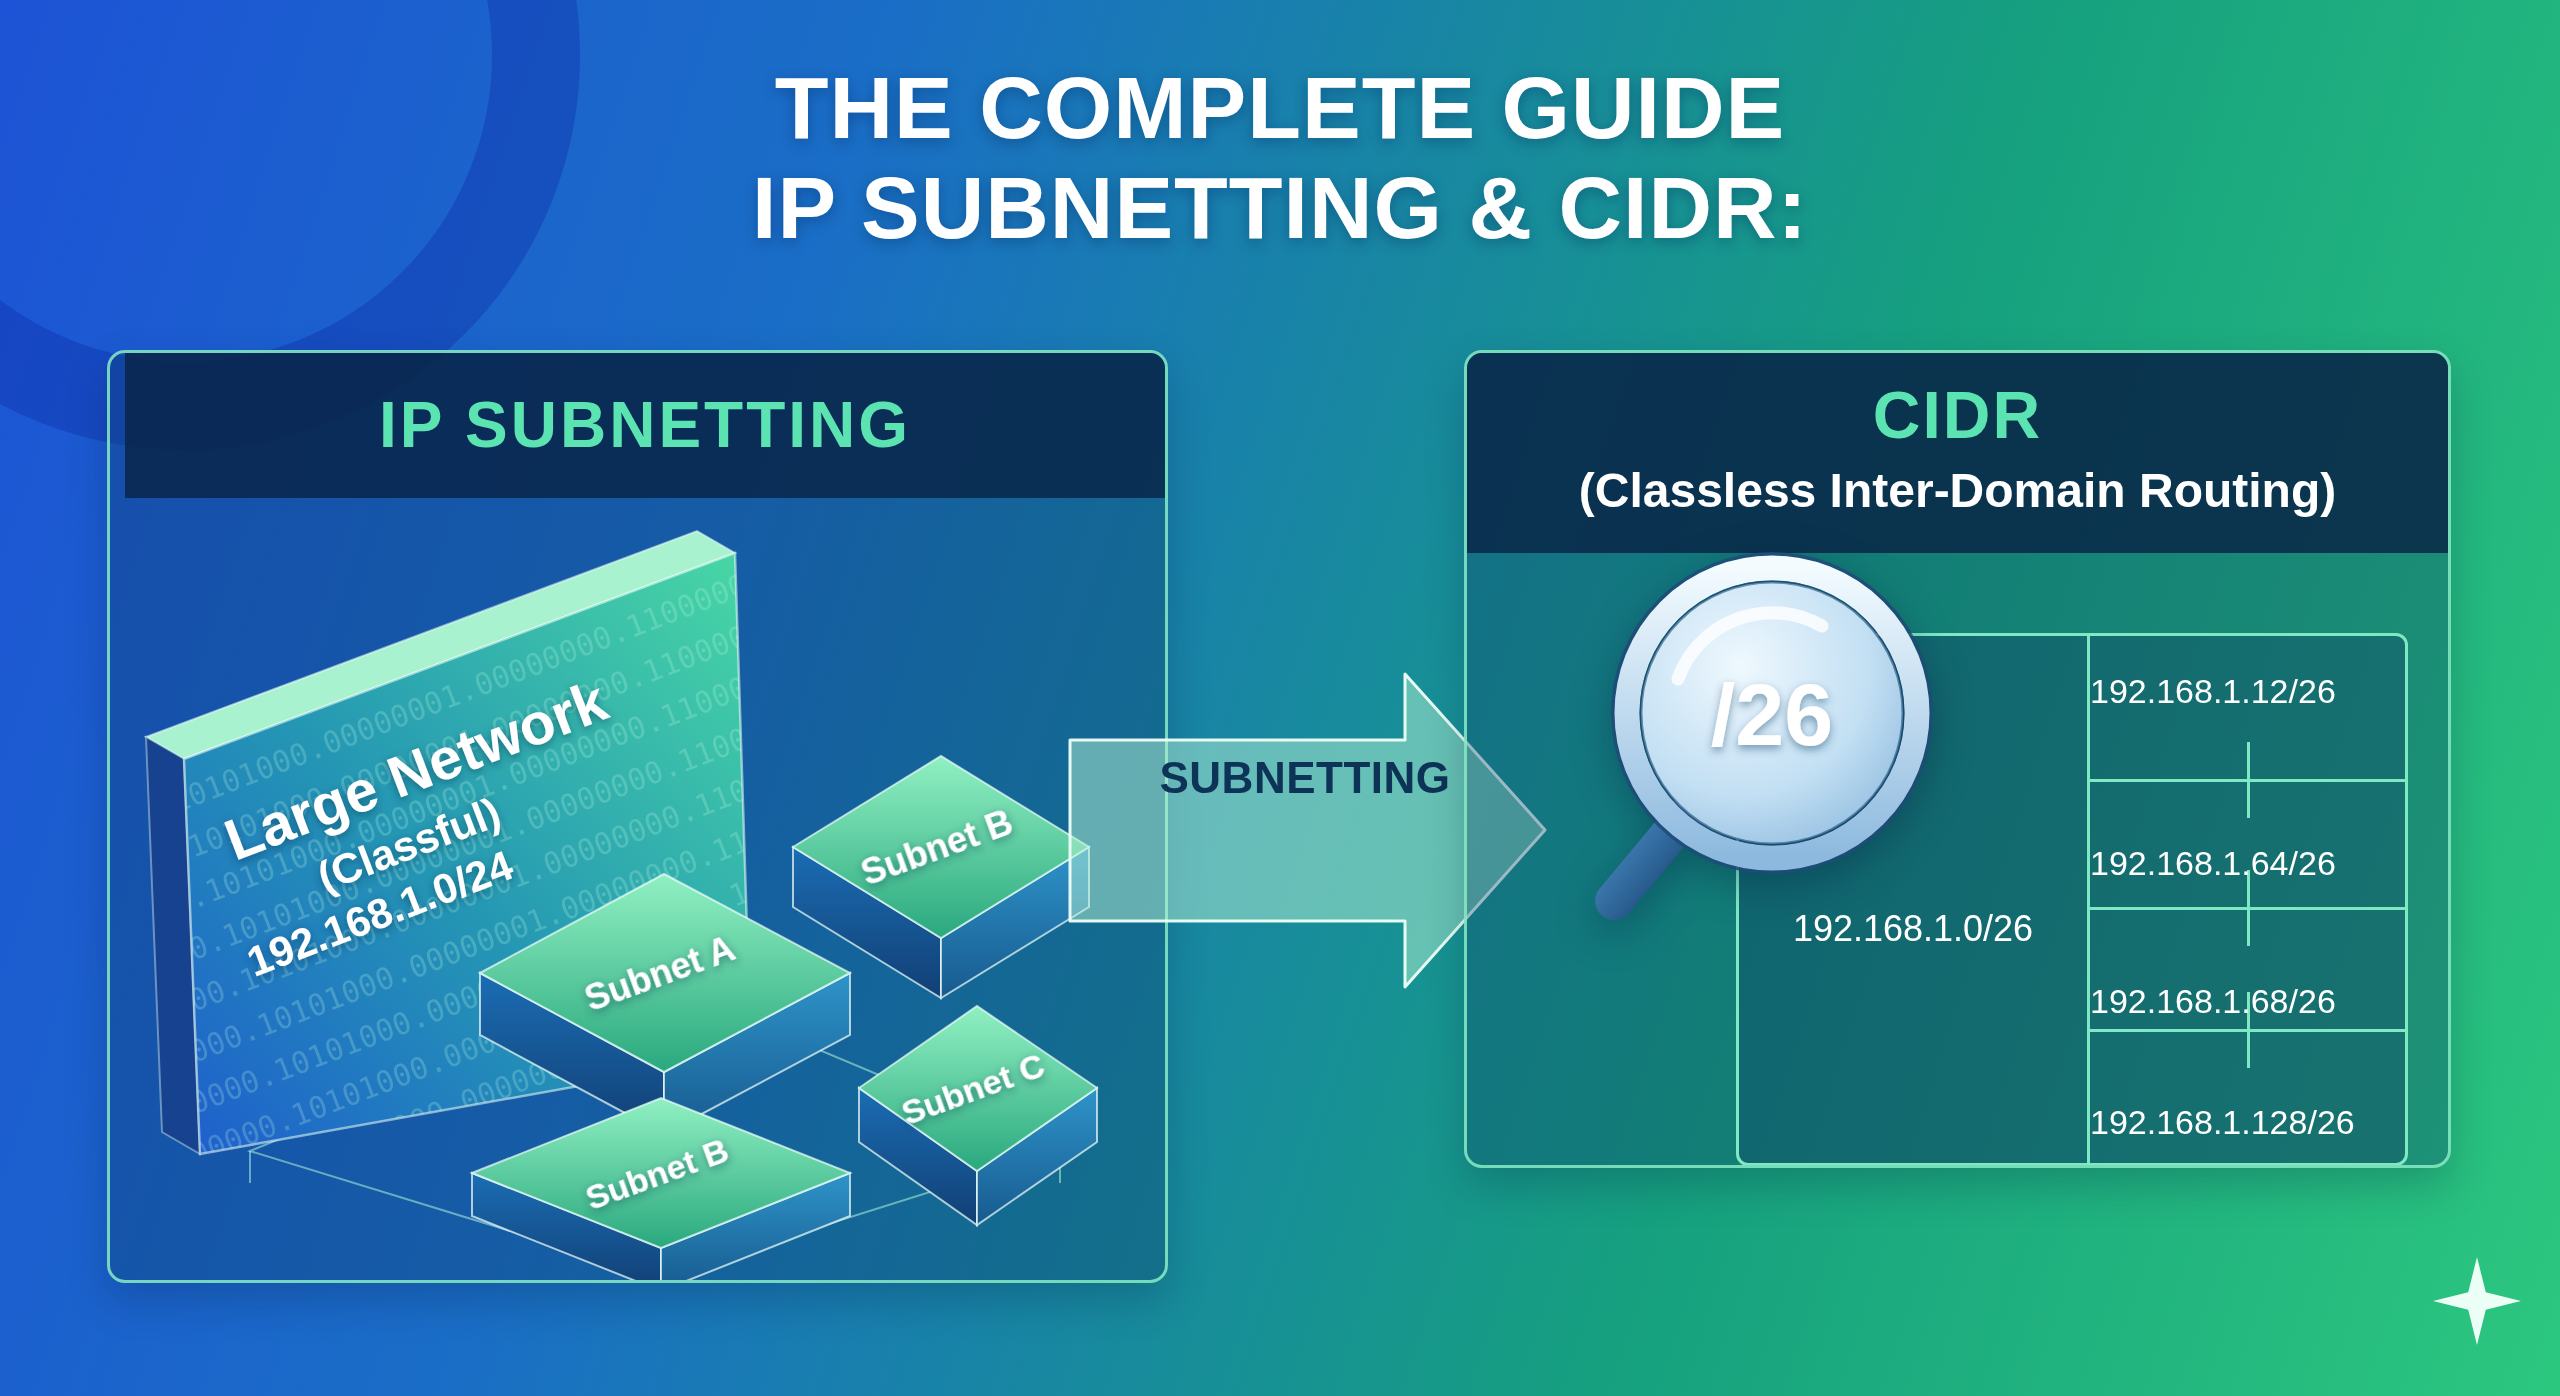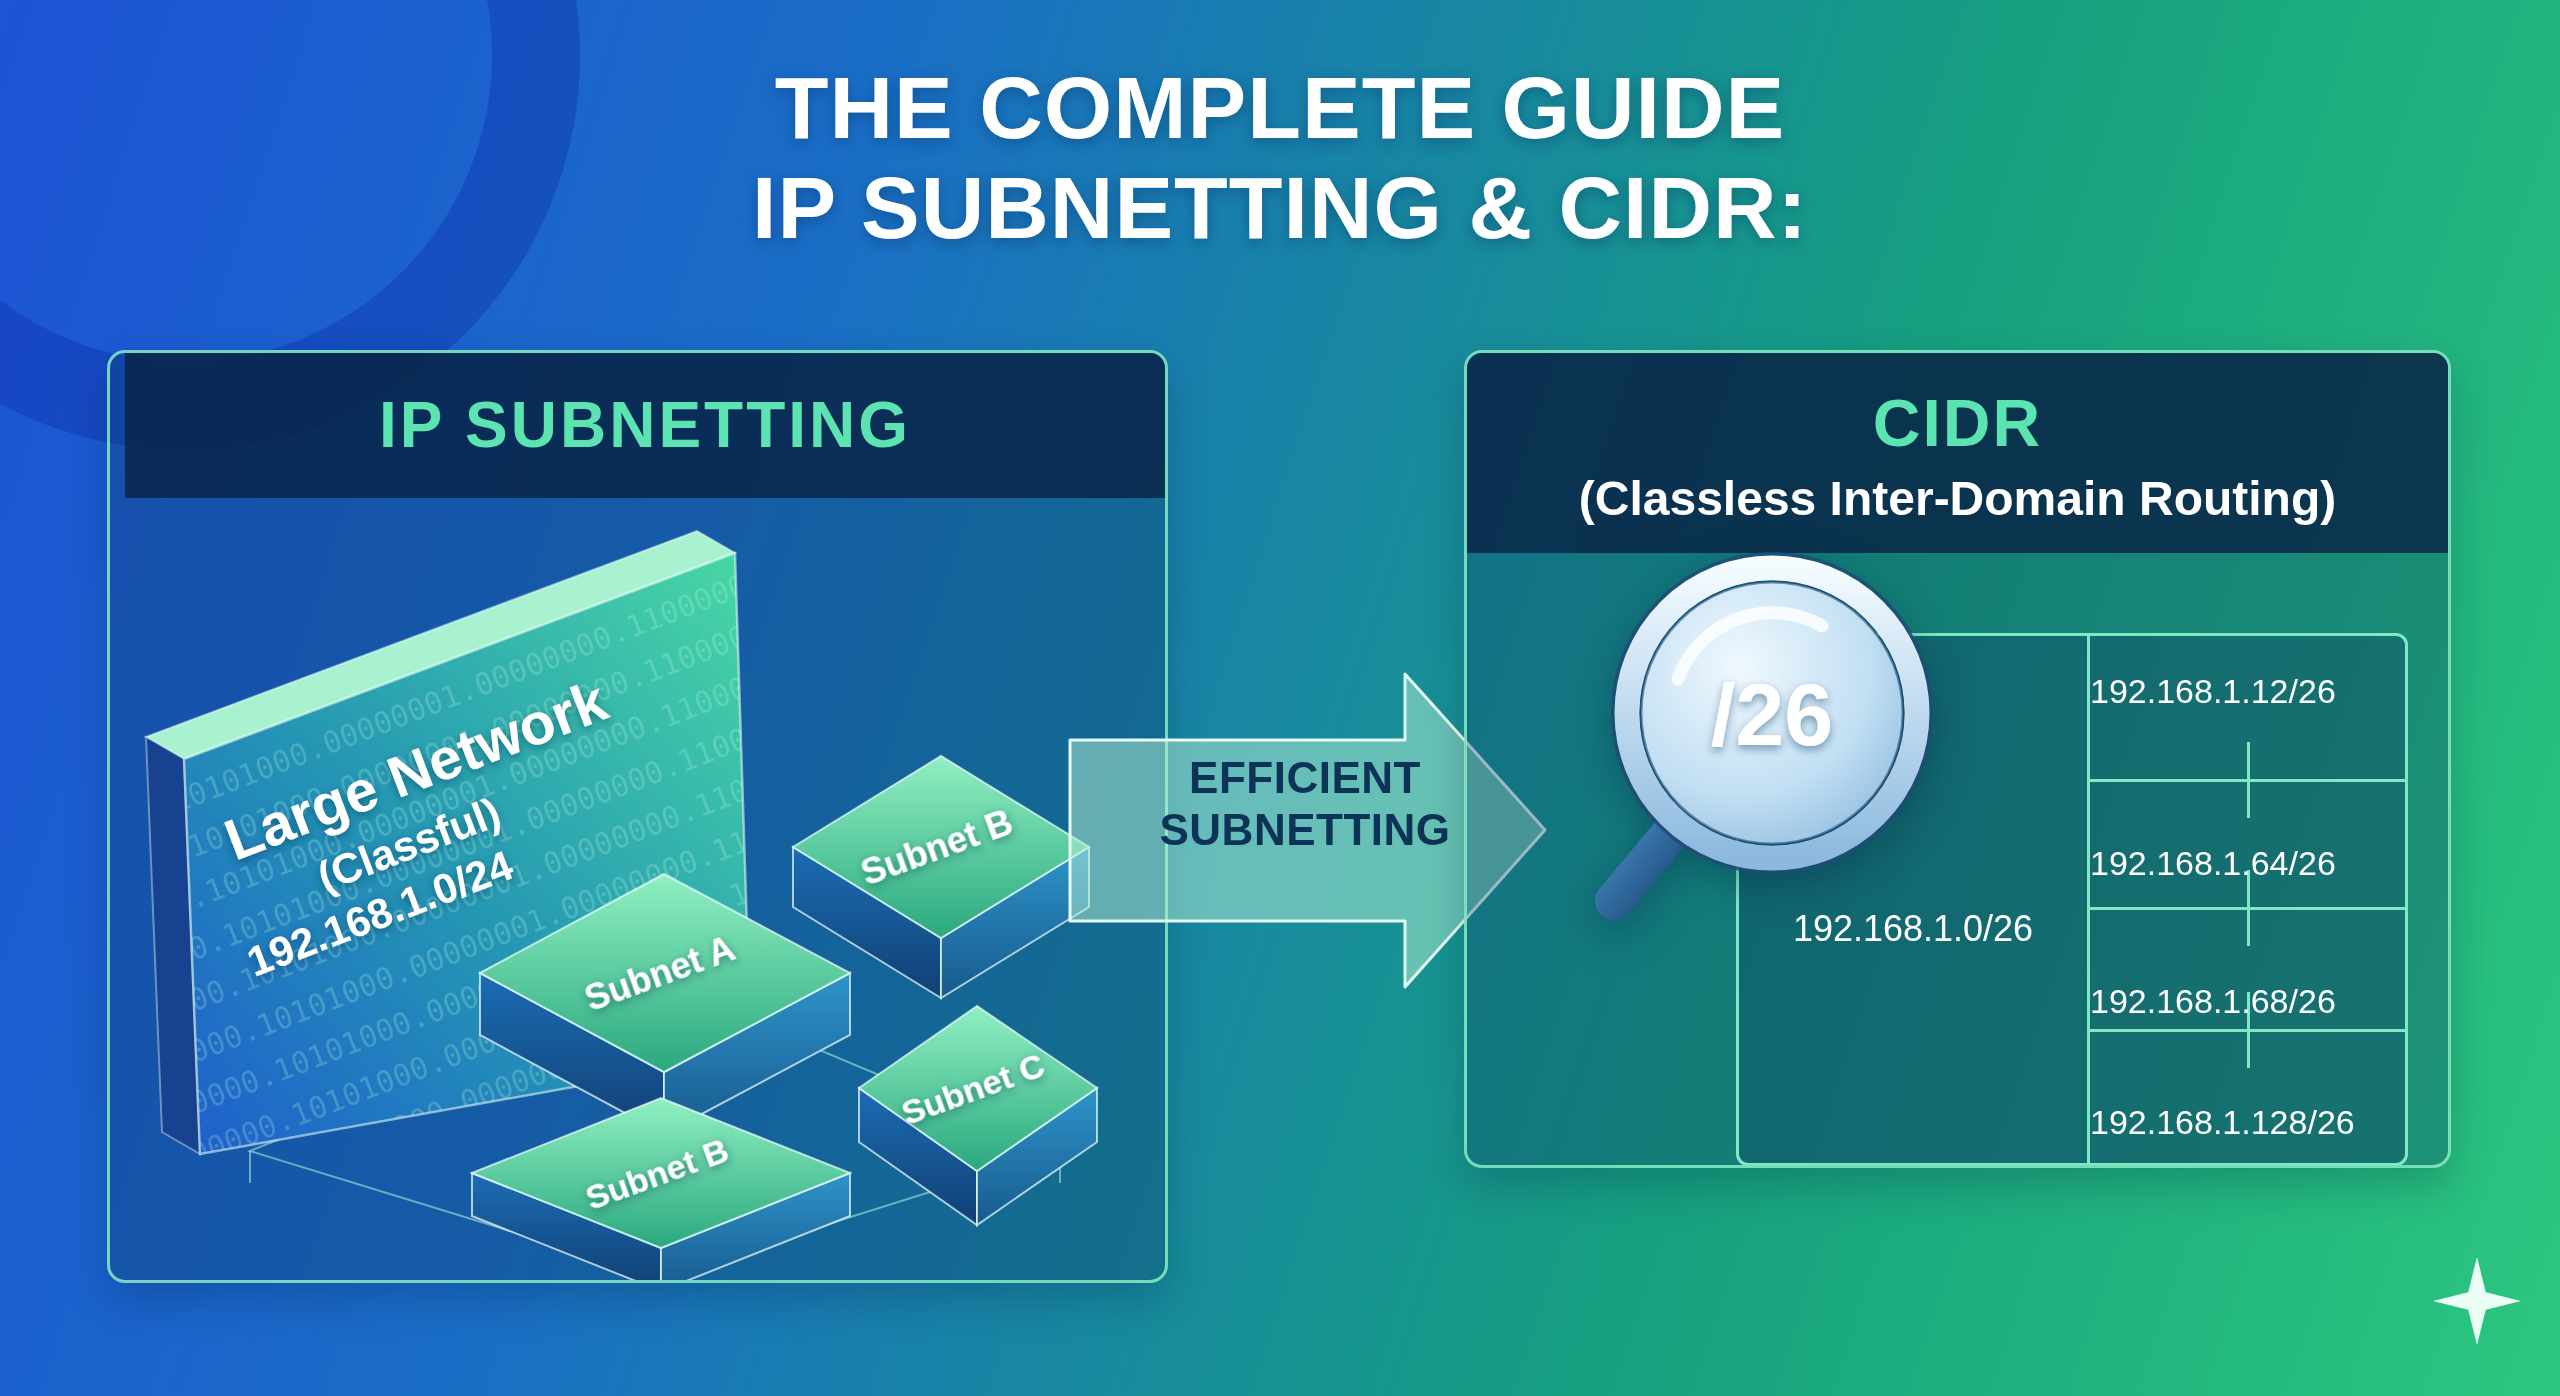--- a/index.html
+++ b/index.html
@@ -27,21 +27,21 @@
     overflow: hidden;
   }
   .left-panel  { left: 107px; top: 350px; width: 1061px; height: 933px; padding-left: 15px; }
   .right-panel { left: 1464px; top: 350px; width: 987px; height: 818px; }
 
   .panel-header { background: rgba(8,35,70,0.82); width: 100%; text-align: center; }
   .left-header {
     height: 145px; line-height: 145px; font-size: 64px; font-weight: bold;
     color: #5ce3b2; letter-spacing: 3px;
   }
-  .right-header { height: 200px; padding-top: 32px; }
+  .right-header { height: 200px; padding-top: 24px; }
   .cidr-title { font-size: 66px; font-weight: bold; color: #5ce3b2; letter-spacing: 2px; }
   .cidr-sub   { font-size: 48px; font-weight: bold; color: #ffffff; margin-top: 10px; }
 
   .iso-art { position: absolute; left: 0; top: 0; width: 1061px; height: 933px; }
 
   .arrow-wrap { position: absolute; left: 1055px; top: 650px; width: 505px; height: 355px; }
   .arrow-svg  { position: absolute; left: 0; top: 0; width: 505px; height: 355px; }
   .arrow-text {
     position: absolute; left: 60px; top: 102px; width: 380px; text-align: center;
     font-size: 44px; font-weight: bold; color: #0d3357; line-height: 1.18;
@@ -185,21 +185,20 @@
         <text transform="translate(551,832) rotate(-20)" font-size="34" font-weight="bold" fill="#ffffff" text-anchor="middle" stroke="none" filter="url(#softSh)">Subnet B</text>
       </g>
     </svg>
   </section>
 
   <div class="arrow-wrap">
     <svg class="arrow-svg" viewBox="0 0 505 355">
       <polygon points="15,90 350,90 350,24 490,180 350,337 350,271 15,271" fill="rgba(182,241,211,0.5)" stroke="rgba(240,255,248,0.95)" stroke-width="3" stroke-linejoin="round"></polygon>
     </svg>
     <div class="arrow-text">
-      <div>EFFICIENT</div>
       <div>SUBNETTING</div>
     </div>
   </div>
 
   <section class="panel right-panel">
     <div class="panel-header right-header">
       <div class="cidr-title">CIDR</div>
       <div class="cidr-sub">(Classless Inter-Domain Routing)</div>
     </div>
 

